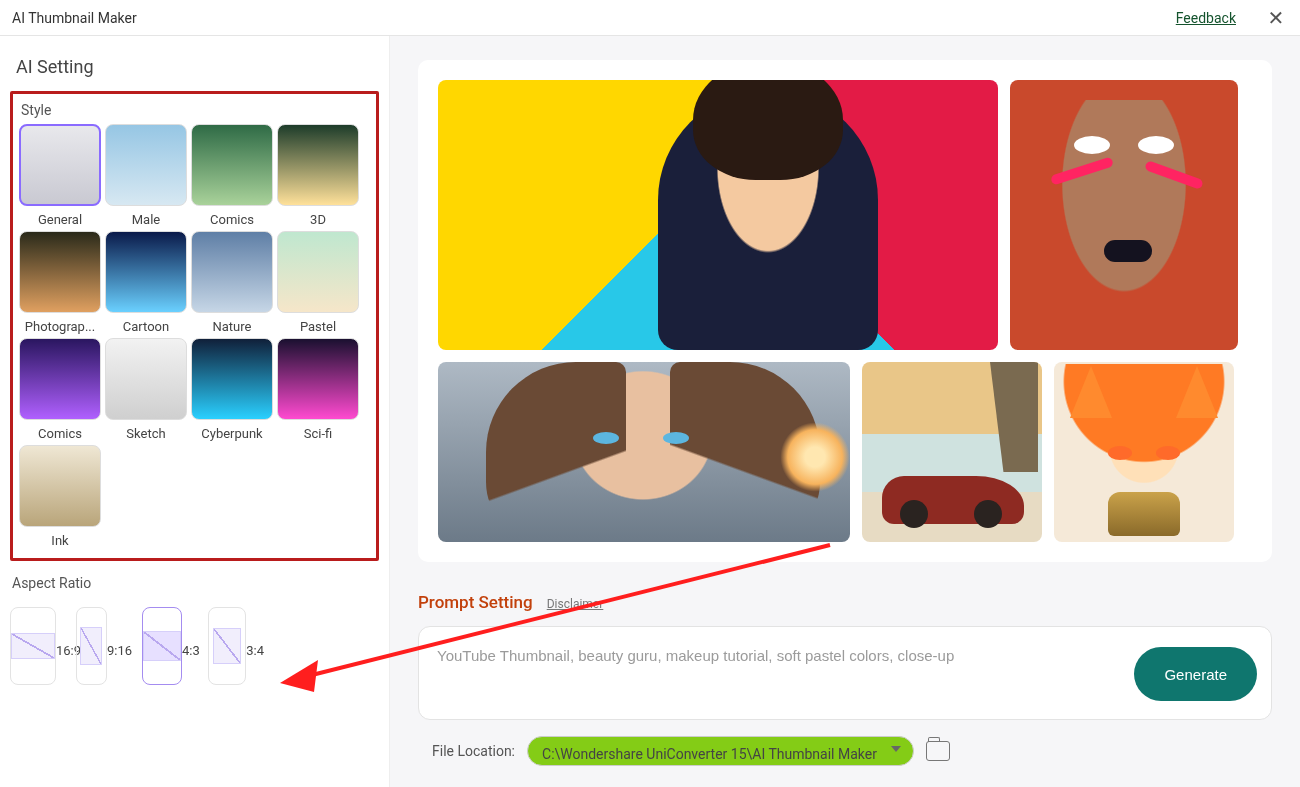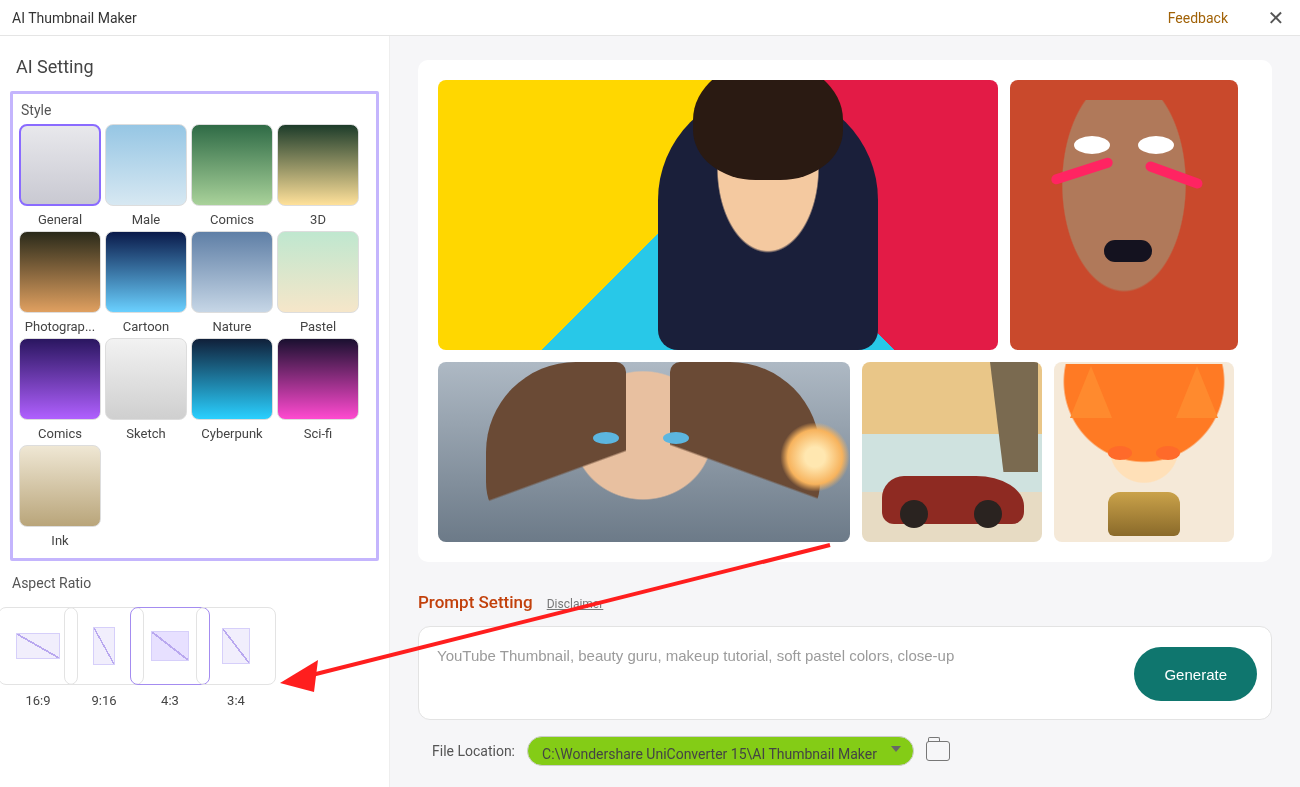--- a/index.html
+++ b/index.html
@@ -1,38 +1,38 @@
 <!DOCTYPE html>
 <html><head>
 <meta charset="utf-8">
 <style>
 * { box-sizing: border-box; margin: 0; padding: 0; }
 body { font-family: -apple-system, "Segoe UI", Roboto, sans-serif; font-size: 13px; color: #333; background: #fff; width: 1300px; height: 787px; overflow: hidden; }
 
 .titlebar { height: 36px; display: flex; align-items: center; padding: 0 12px; border-bottom: 1px solid #e5e5e5; }
 .titlebar .title { font-size: 14px; color: #333; }
 .titlebar .spacer { flex: 1; }
-.titlebar .feedback { font-size: 14px; color: #a16207; margin-right: 36px; cursor: pointer; }
+.titlebar .feedback { font-size: 14px; color: #14532d; text-decoration: underline; margin-right: 28px; cursor: pointer; }
 .titlebar .close { font-size: 20px; color: #555; cursor: pointer; width: 24px; text-align: center; }
 
 .main { display: flex; height: calc(100% - 36px); }
 
 .sidebar { width: 390px; padding: 14px 10px 1px 10px; border-right: 1px solid #eee; display: flex; flex-direction: column; }
 .sidebar h2 { font-weight: 400; font-size: 18px; color: #444; padding: 6px 6px 14px; }
-.style-section { border: 3px solid #c4b5fd; border-radius: 2px; padding: 6px 6px 10px; }
+.style-section { border: 3px solid #b91c1c; border-radius: 2px; padding: 6px 6px 10px; }
 .section-label { font-size: 14px; color: #555; padding: 2px 2px 6px; }
 .style-grid { display: flex; flex-wrap: wrap; gap: 4px; }
 .style-item { width: 82px; display: flex; flex-direction: column; align-items: center; cursor: pointer; }
 .style-thumb { width: 82px; height: 82px; border-radius: 8px; border: 1px solid #ddd; }
 .style-item.selected .style-thumb { border: 2px solid #8a6bff; }
 .style-label { font-size: 13px; color: #444; margin-top: 6px; text-align: center; white-space: nowrap; overflow: hidden; text-overflow: ellipsis; width: 82px; }
 
 .aspect-section { padding-top: 12px; }
 .aspect-grid { display: flex; gap: 10px; padding-top: 10px; }
-.aspect-item { width: 56px; display: flex; flex-direction: column; align-items: center; cursor: pointer; }
+.aspect-item { width: 56px; display: flex; align-items: center; cursor: pointer; }
 .aspect-box { width: 80px; height: 78px; border: 1px solid #e3e3e3; border-radius: 8px; display: flex; align-items: center; justify-content: center; }
 .aspect-item.selected .aspect-box { border: 1.5px solid #a48cf0; }
 .aspect-inner { background: #f1eefc; border: 1px solid #d6cffa; }
 .aspect-item.selected .aspect-inner { background: #e7e0ff; }
 .aspect-label { margin-top: 8px; font-size: 13px; color: #444; }
 
 .content { flex: 1; background: #f6f6f8; padding: 24px 28px 0 28px; display: flex; flex-direction: column; overflow: hidden; }
 .gallery { background: #fff; border-radius: 10px; padding: 20px; display: flex; flex-direction: column; gap: 12px; }
 .gal-row { display: flex; gap: 12px; }
 .gal-tile { border-radius: 8px; }

